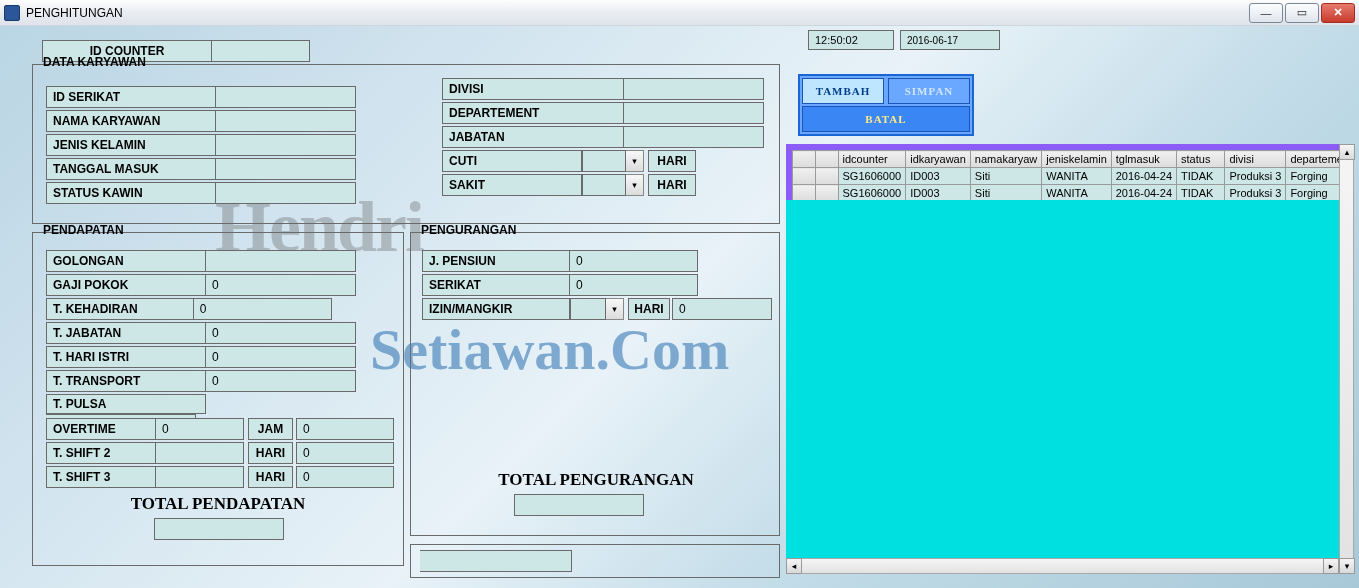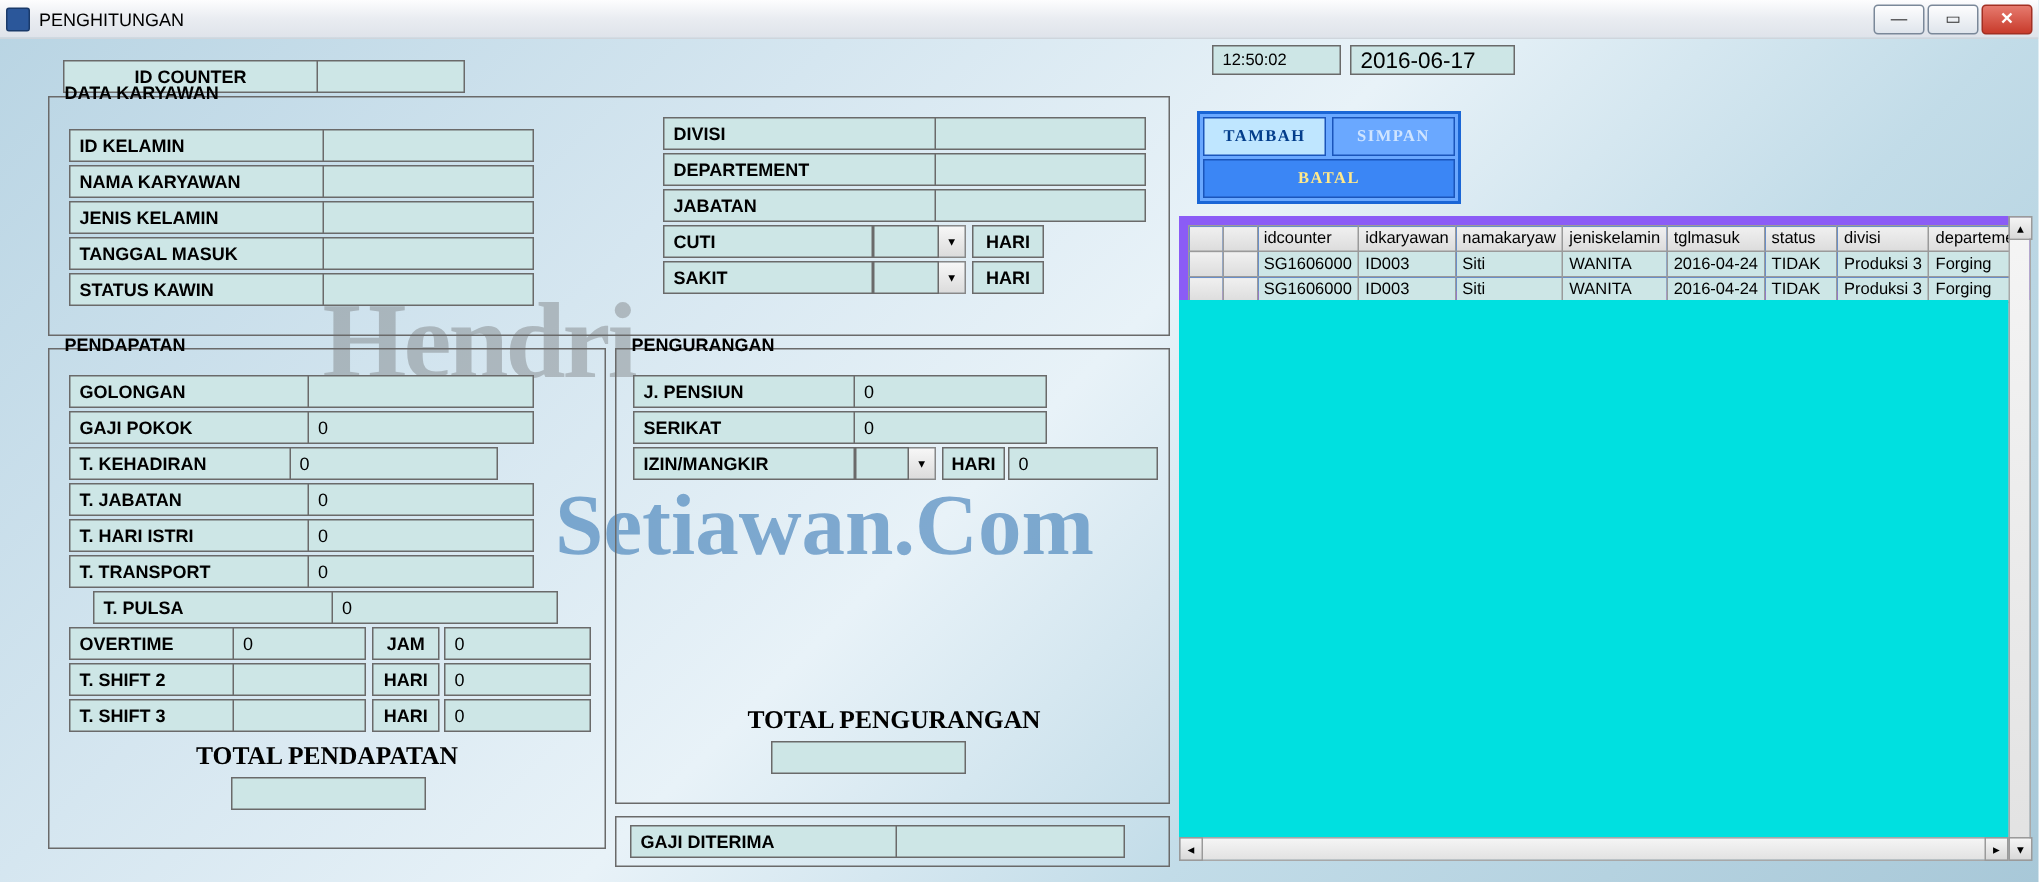--- a/index.html
+++ b/index.html
@@ -63,28 +63,28 @@
 
   <div class="wm1">Hendri</div>
   <div class="wm2">Setiawan.Com</div>
 
   <div class="pair" style="left:42px;top:14px;width:268px;">
     <div class="lbl" style="width:170px;justify-content:center;">ID COUNTER</div>
     <div class="val" style="width:98px;"></div>
   </div>
 
   <div class="field" style="left:808px;top:4px;width:86px;height:20px;font-size:11px;">12:50:02</div>
-  <div class="field" style="left:900px;top:4px;width:110px;height:20px;font-size:15px;text-align:center;">2016-06-17</div>
+  <div class="field" style="left:900px;top:4px;width:100px;height:20px;font-size:10px;text-align:center;">2016-06-17</div>
 
   <div class="box" style="left:32px;top:38px;width:748px;height:160px;">
     <div class="leg">DATA KARYAWAN</div>
   </div>
 
   <div class="pair" style="left:46px;top:60px;width:310px;">
-      <div class="lbl" style="width:170px;">ID KELAMIN</div>
+      <div class="lbl" style="width:170px;">ID SERIKAT</div>
       <div class="val" style="width:140px;"></div>
     </div>
   <div class="pair" style="left:46px;top:84px;width:310px;">
       <div class="lbl" style="width:170px;">NAMA KARYAWAN</div>
       <div class="val" style="width:140px;"></div>
     </div>
   <div class="pair" style="left:46px;top:132px;width:310px;">
       <div class="lbl" style="width:170px;">TANGGAL MASUK</div>
       <div class="val" style="width:140px;"></div>
     </div>
@@ -144,21 +144,21 @@
       <div class="val" style="width:150px;">0</div>
     </div>
   <div class="pair" style="left:46px;top:320px;width:310px;">
       <div class="lbl" style="width:160px;">T. HARI ISTRI</div>
       <div class="val" style="width:150px;">0</div>
     </div>
   <div class="pair" style="left:46px;top:344px;width:310px;">
       <div class="lbl" style="width:160px;">T. TRANSPORT</div>
       <div class="val" style="width:150px;">0</div>
     </div>
-  <div class="pair" style="left:62px;top:368px;width:310px;">
+  <div class="pair" style="left:46px;top:368px;width:248px;flex-direction:column;">
       <div class="lbl" style="width:160px;">T. PULSA</div>
       <div class="val" style="width:150px;">0</div>
     </div>
 
   <div class="pair" style="left:46px;top:392px;">
       <div class="lbl" style="width:110px;">OVERTIME</div>
       <div class="val" style="width:88px;">0</div>
     </div>
   <div class="field" style="left:248px;top:392px;width:45px;justify-content:center;font-weight:bold;">JAM</div>
   <div class="field" style="left:296px;top:392px;width:98px;">0</div>
@@ -198,21 +198,20 @@
     <div class="btn">▾</div>
   </div>
   <div class="field" style="left:628px;top:272px;width:42px;justify-content:center;font-weight:bold;">HARI</div>
   <div class="field" style="left:672px;top:272px;width:100px;">0</div>
 
   <div class="centerlabel" style="left:452px;top:444px;width:288px;">TOTAL PENGURANGAN</div>
   <div class="field" style="left:514px;top:468px;width:130px;"></div>
 
   <div class="box" style="left:410px;top:518px;width:370px;height:34px;"></div>
   <div class="pair" style="left:420px;top:524px;width:330px;">
-      <div class="lbl" style="width:178px;">GAJI DITERIMA</div>
       <div class="val" style="width:152px;"></div>
     </div>
 
   <div class="btnpanel" style="left:798px;top:48px;width:176px;height:62px;"></div>
   <div class="bigbtn primary" style="left:802px;top:52px;width:82px;">TAMBAH</div>
   <div class="bigbtn muted" style="left:888px;top:52px;width:82px;">SIMPAN</div>
   <div class="bigbtn batal" style="left:802px;top:80px;width:168px;">BATAL</div>
 
   <div class="grid" style="left:786px;top:118px;width:568px;height:56px;">
     <table>

